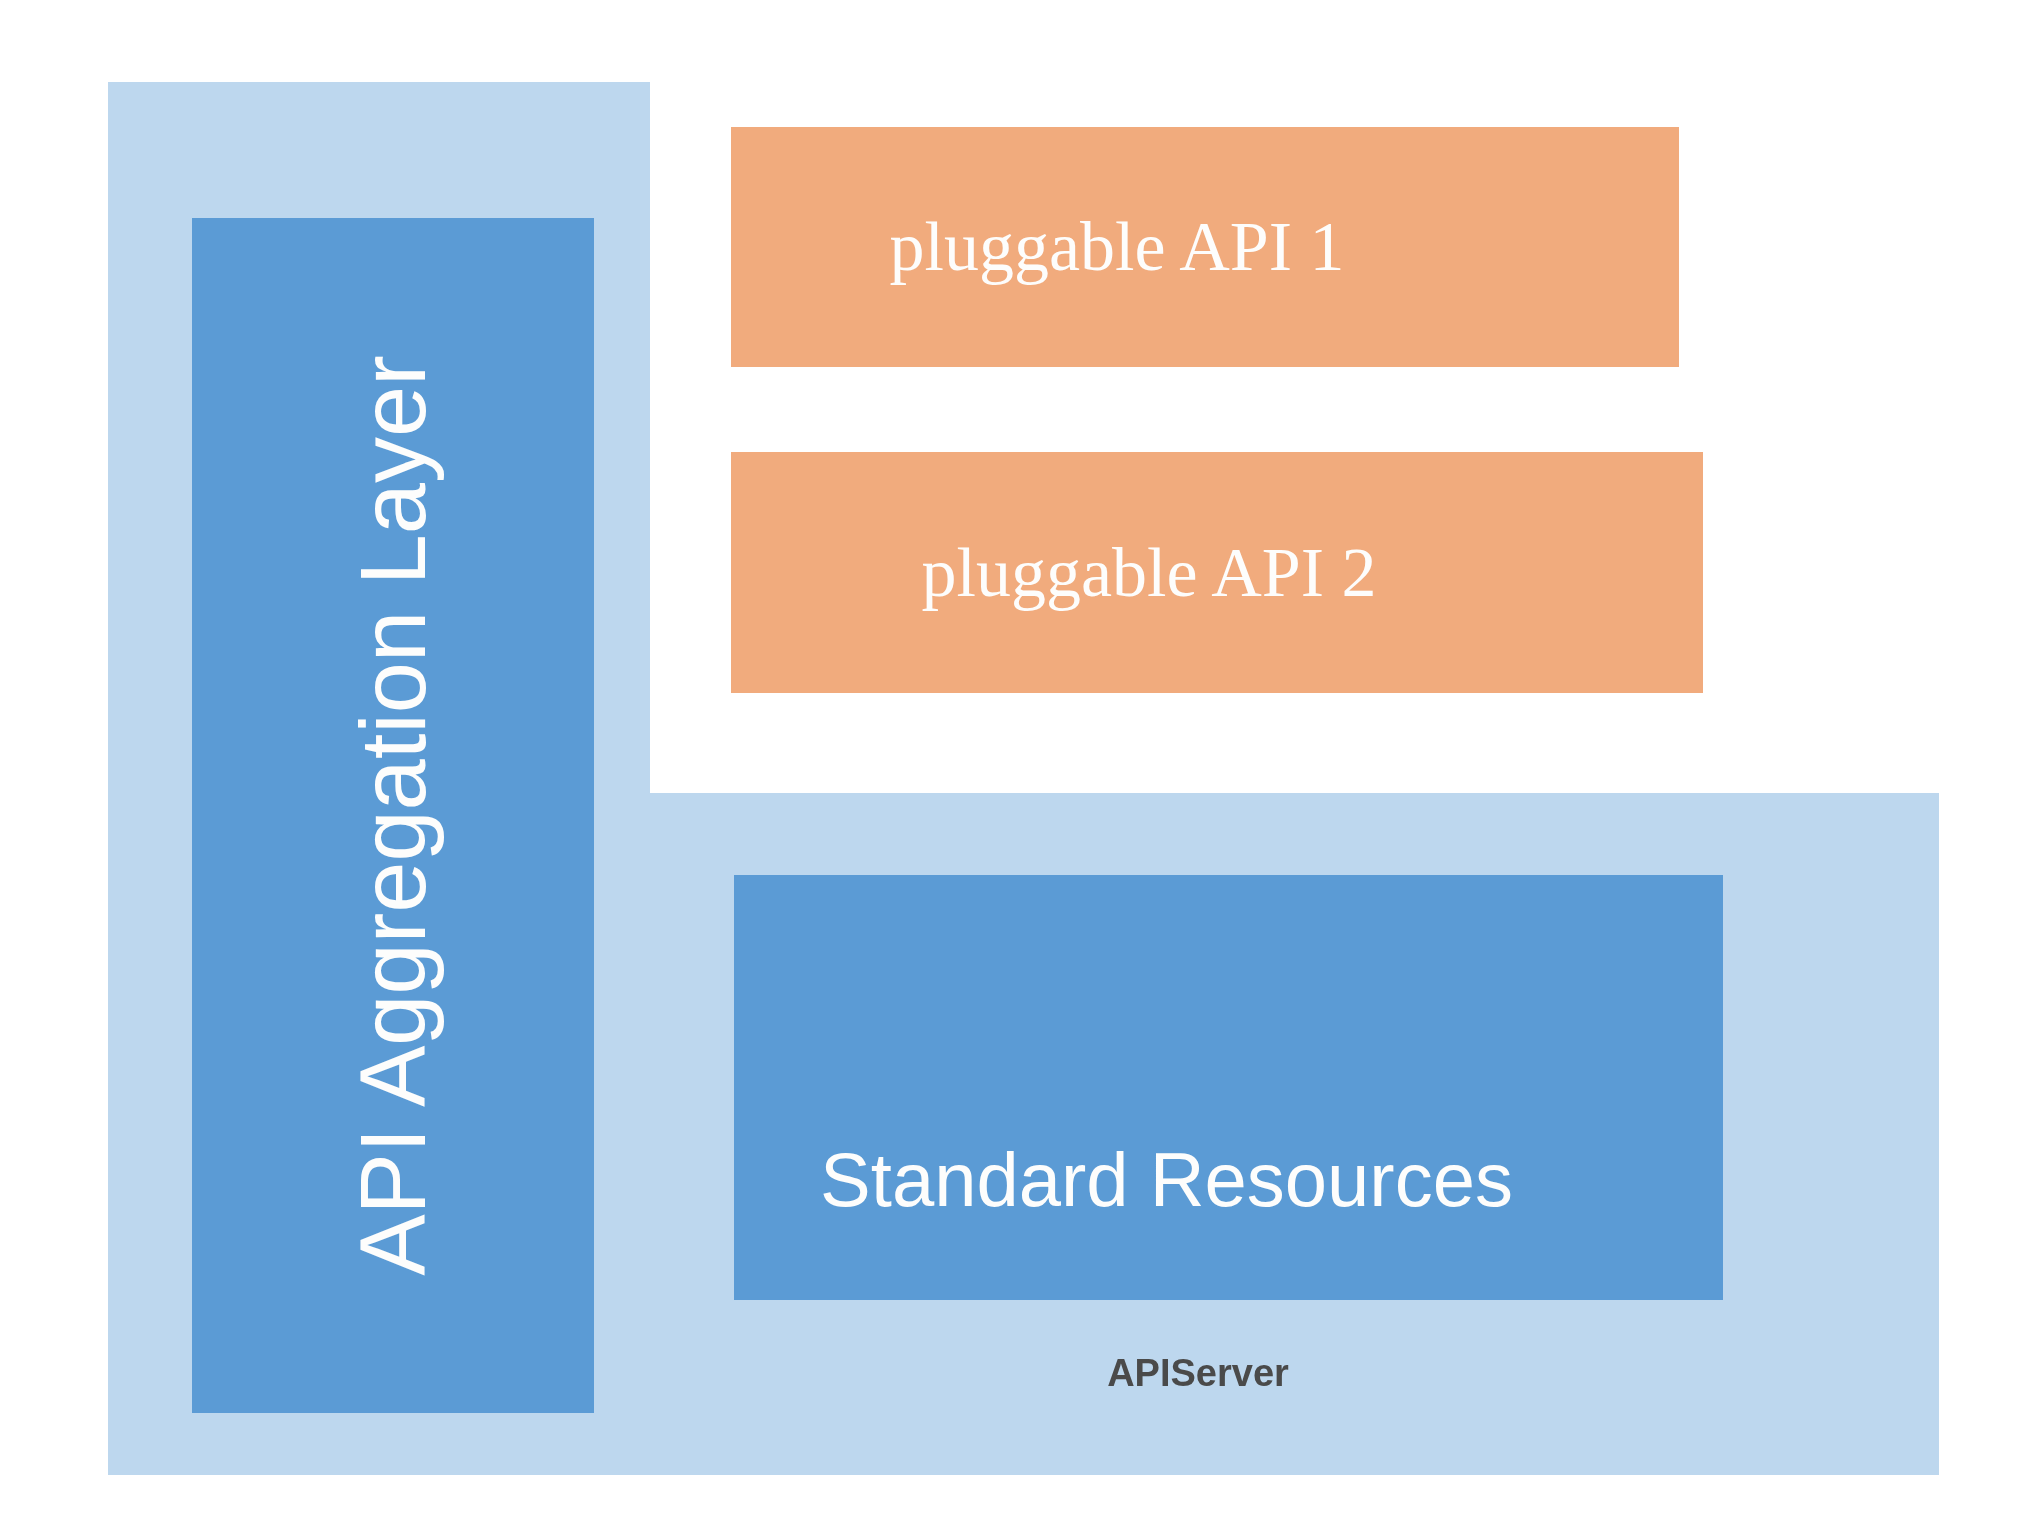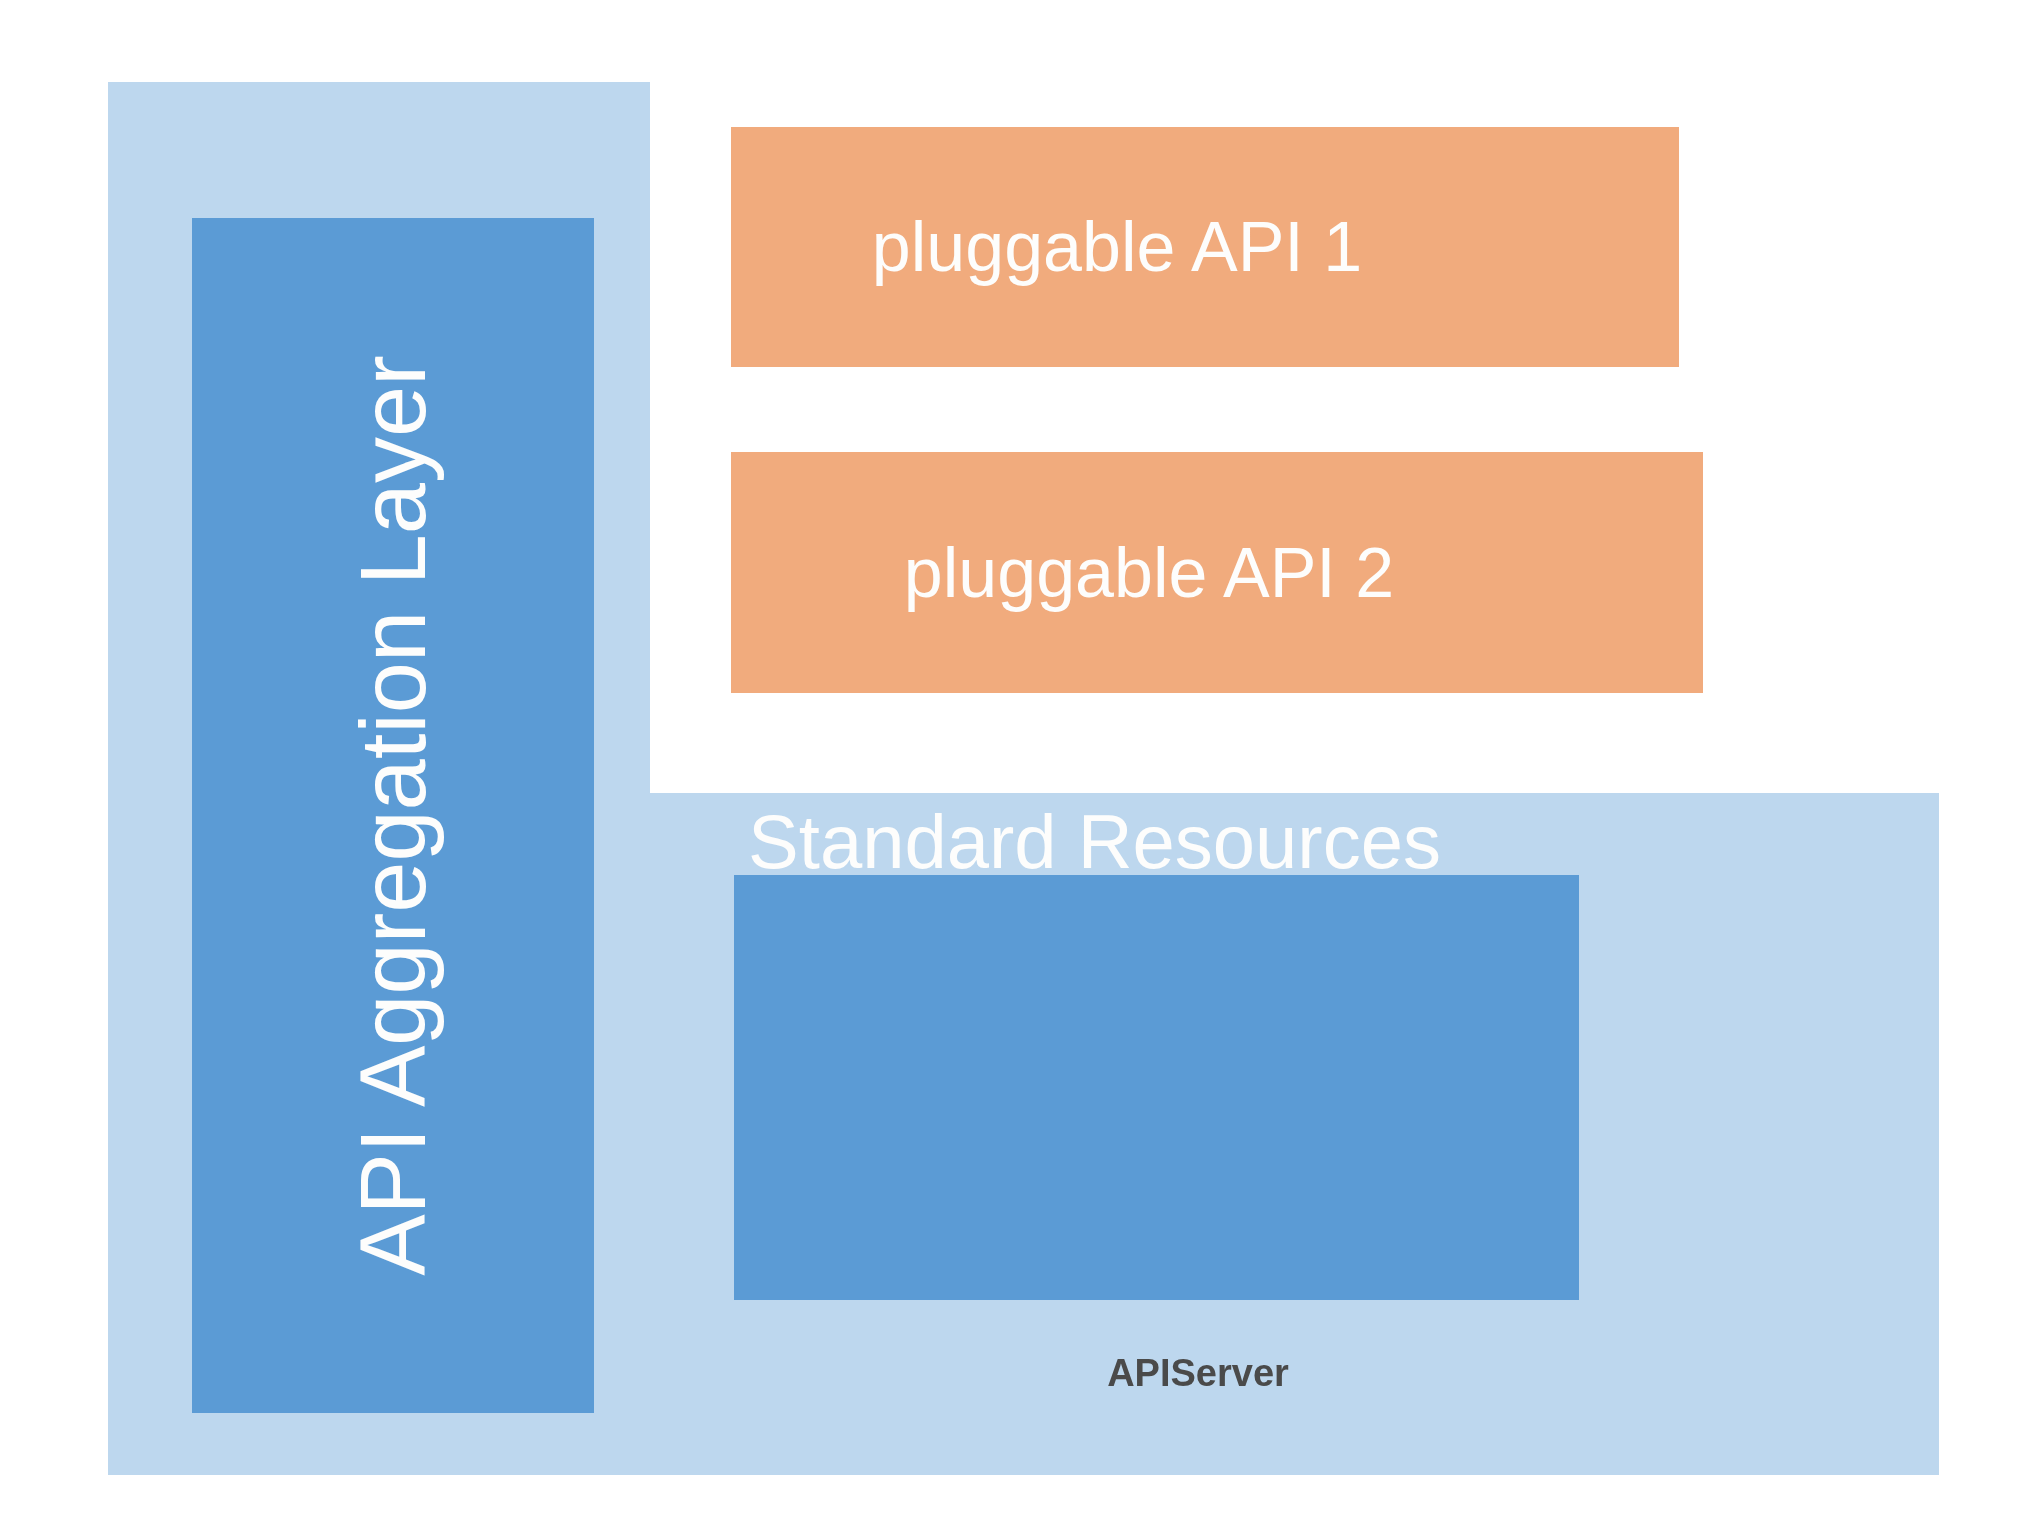--- a/index.html
+++ b/index.html
@@ -48,39 +48,40 @@
   }
 
   
   .orange-box {
     left: 731px;
     width: 948px; height: 240px;
     background: var(--box_orange);
     display: flex;
     align-items: center;
     justify-content: center;
+    font-family: Liberation Serif, serif;
   }
   .orange-box-1 { top: 127px; }
   .orange-box-2 { top: 452px; height: 241px; padding-left: 24px; }
   .orange-label {
     color: var(--text_white);
     font-size: 70px;
     font-weight: 400;
     white-space: nowrap;
   }
   .orange-box-1 .orange-label { transform: translateX(-88px); }
   .orange-box-2 .orange-label { transform: translateX(-80px); }
 
   
   .std-box {
     left: 734px; top: 875px;
-    width: 845px; height: 425px;
+    width: 989px; height: 425px;
     background: var(--box_blue);
     display: flex;
-    align-items: flex-start;
+    align-items: flex-end;
     justify-content: center;
   }
   .std-label {
     color: var(--text_white);
     font-size: 76px;
     font-weight: 400;
     white-space: nowrap;
     transform: translate(-62px, -77px);
   }
 

